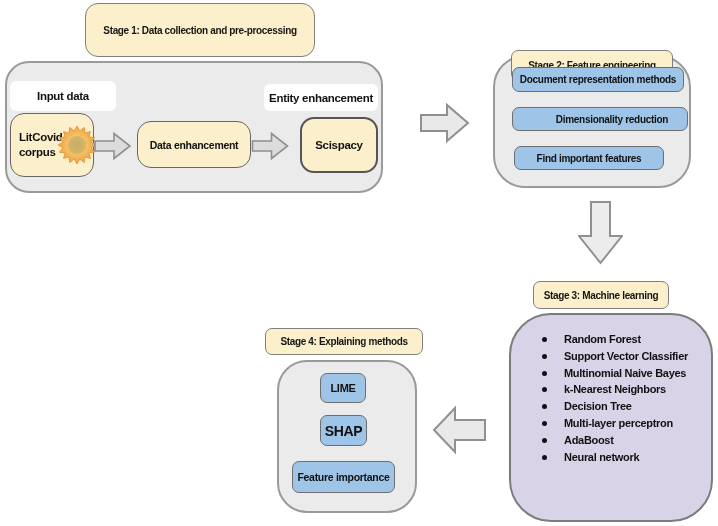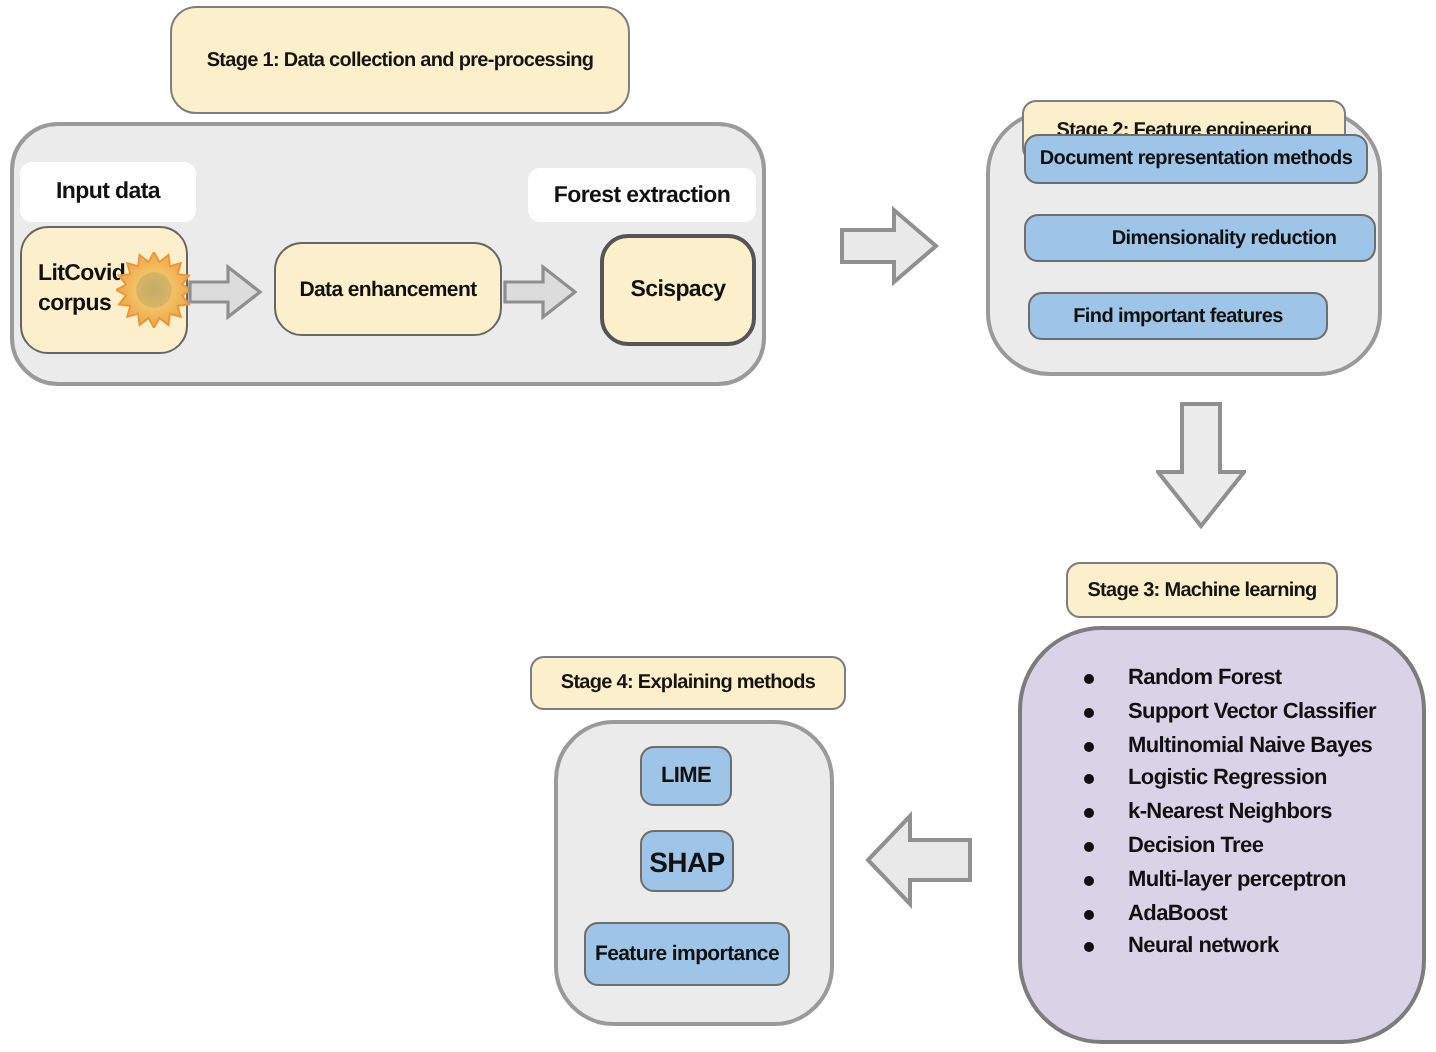--- a/index.html
+++ b/index.html
@@ -20,21 +20,21 @@
   .container{background:#EBEBEB;border:2px solid #9a9a9a;}
   .s1-container{left:5px;top:61px;width:378px;height:132px;border-radius:24px;}
   .s2-container{left:493px;top:55px;width:198px;height:133px;border-radius:32px;}
   .s4-container{left:277px;top:360px;width:140px;height:153px;border-radius:30px;}
   .s3-container{left:509px;top:313px;width:204px;height:209px;border-radius:42px;
                 background:#D9D3E8;border:2px solid #7c7c7c;}
 
   
   .white-label{background:#ffffff;border-radius:6px;display:flex;align-items:center;
                justify-content:center;font-weight:bold;font-size:11.5px;letter-spacing:-0.3px;}
-  .input-label{left:10px;top:81px;width:88px;height:30px;}
+  .input-label{left:10px;top:81px;width:106px;height:30px;}
   .entity-label{left:264px;top:84px;width:114px;height:27px;}
 
   
   .cream-node{background:#FBF0CB;border:1.8px solid #666;border-radius:14px;
               display:flex;align-items:center;justify-content:center;text-align:center;
               font-weight:bold;font-size:10.5px;letter-spacing:-0.3px;}
   .litcovid{left:10px;top:113px;width:84px;height:64px;justify-content:flex-start;
             padding-left:8px;text-align:left;font-size:11.5px;line-height:15px;}
   .litcovid span{display:block;width:52px;}
   .enhancement{left:137px;top:121px;width:114px;height:47px;}
@@ -65,21 +65,21 @@
   .arrow-23{left:578px;top:201px;width:45px;height:64px;}
   .arrow-34{left:432px;top:402px;width:54px;height:56px;}
   .virus{left:58px;top:126px;width:38px;height:38px;}
 </style>
 </head>
 <body>
 
 <div class="abs container s1-container"></div>
 <div class="abs title-box s1-title">Stage 1: Data collection and pre-processing</div>
 <div class="abs white-label input-label">Input data</div>
-<div class="abs white-label entity-label">Forest extraction</div>
+<div class="abs white-label entity-label">Entity enhancement</div>
 
 <div class="abs cream-node litcovid">
   <span>LitCovid corpus</span>
 </div>
 <svg class="abs virus" viewBox="0 0 32 32">
   <defs>
     <radialGradient id="vg" cx="50%" cy="50%" r="55%">
       <stop offset="0%" stop-color="#CDB26A"></stop>
       <stop offset="45%" stop-color="#F2C166"></stop>
       <stop offset="100%" stop-color="#EE9F3F"></stop>
@@ -111,21 +111,20 @@
 <svg class="abs arrow-23" viewBox="0 0 45 64">
   <polygon points="13,1 32,1 32,35 44,35 22.5,62 1,35 13,35" fill="#ECECEC" stroke="#909090" stroke-width="2"></polygon>
 </svg>
 
 <div class="abs s3-container"></div>
 <div class="abs title-box s3-title">Stage 3: Machine learning</div>
 <ul class="abs ml-list">
   <li>Random Forest</li>
   <li>Support Vector Classifier</li>
   <li>Multinomial Naive Bayes</li>
-  <li>Logistic Regression</li>
   <li>k-Nearest Neighbors</li>
   <li>Decision Tree</li>
   <li>Multi-layer perceptron</li>
   <li>AdaBoost</li>
   <li>Neural network</li>
 </ul>
 
 <svg class="abs arrow-34" viewBox="0 0 54 56">
   <polygon points="53,18 23,18 23,6 2,28 23,50 23,38 53,38" fill="#E9E9E9" stroke="#909090" stroke-width="2"></polygon>
 </svg>

